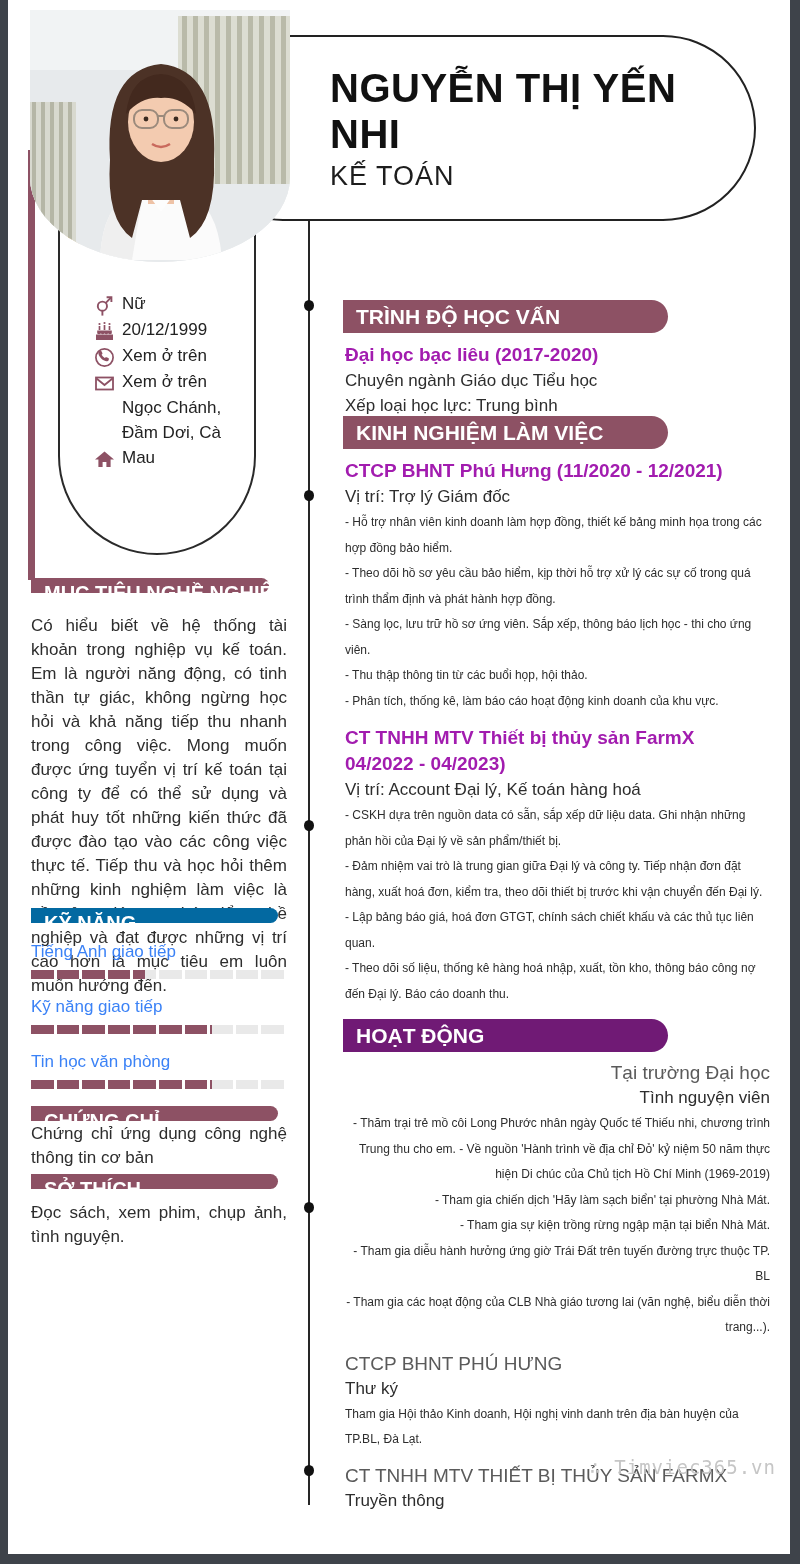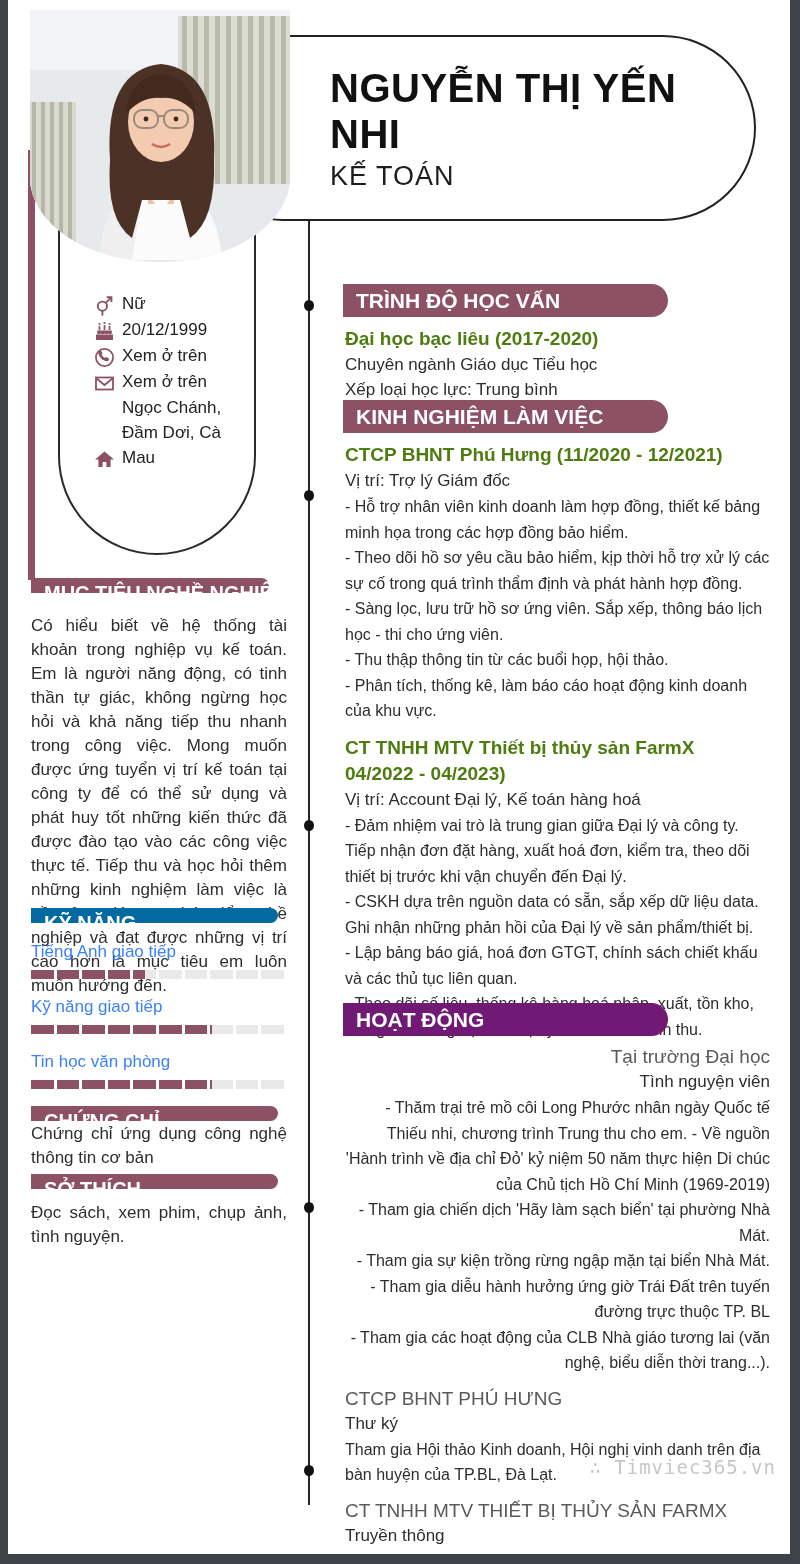--- a/index.html
+++ b/index.html
@@ -43,45 +43,45 @@
   .info-text{font-size:17px;color:#222;line-height:25px;width:122px;}
   
   .timeline{position:absolute;left:300px;top:221px;width:2px;height:1284px;background:#262626;z-index:1;}
   .tdot{position:absolute;left:296px;width:10px;height:11px;border-radius:50%;background:#111;z-index:2;}
   
   .pill{
     color:#fff;font-weight:bold;box-sizing:border-box;
     padding-left:13px;white-space:nowrap;
   }
   .pill-left{height:15px;line-height:31px;font-size:20px;border-radius:0 16px 16px 0;}
-  .pill-right{height:33px;line-height:33px;font-size:21px;border-radius:0 17px 17px 0;}
+  .pill-right{height:33px;line-height:33px;font-size:21px;border-radius:0 17px 17px 0;margin-top:16px;}
   
   .obj-pill{position:absolute;left:23px;top:578px;width:238px;}
   .obj-body{position:absolute;left:23px;top:614px;width:256px;font-size:17px;line-height:24px;color:#2d2d2d;text-align:justify;}
   .skills-pill{position:absolute;left:23px;top:908px;width:247px;}
   .skills-list{position:absolute;left:23px;top:941px;width:253px;}
   .skill-item{margin-bottom:17px;}
   .skill-label{font-size:17px;color:#3b82f6;margin-bottom:7px;line-height:22px;}
   .skill-bar{display:flex;gap:3px;height:9px;}
   .skill-bar .seg{flex:1 1 auto;height:9px;}
   .cert-pill{position:absolute;left:23px;top:1094px;width:247px;}
   .cert-body{position:absolute;left:23px;top:1122px;width:256px;font-size:17px;line-height:24px;color:#2d2d2d;text-align:justify;}
   .hobby-pill{position:absolute;left:23px;top:1174px;width:247px;}
   .hobby-body{position:absolute;left:23px;top:1201px;width:256px;font-size:17px;line-height:24px;color:#2d2d2d;text-align:justify;}
   
   .sec{position:absolute;left:335px;width:427px;}
   .sec-edu{top:284px;}
   .sec-exp{top:400px;}
   .sec-act{top:1003px;}
   .sec .pill-right{width:325px;}
   .sec-body{margin-top:9px;padding-left:2px;}
-  .school,.company{font-weight:bold;font-size:19px;color:#4d7c0f;line-height:26px;white-space:pre-line;}
+  .school,.company{font-weight:bold;font-size:19px;color:#a21caf;line-height:26px;white-space:pre-line;}
   .edu-line,.role{font-size:17px;color:#2d2d2d;line-height:25px;}
   .role{line-height:26px;}
-  .bullets div{font-size:16px;color:#2d2d2d;line-height:25.5px;}
+  .bullets div{font-size:12px;color:#2d2d2d;line-height:25.5px;}
   .job2{margin-top:11px;}
   .org{font-size:19px;color:#5a5a5a;line-height:24px;}
   .act-group{margin-top:11px;}
   .act-first{margin-top:0;text-align:right;}
   
   .watermark{
     position:absolute;right:14px;top:1456px;
     font-family:"DejaVu Sans Mono", monospace;
     font-size:19px;color:#c6c6c6;letter-spacing:1px;
   }
@@ -283,22 +283,22 @@
           <div>- Sàng lọc, lưu trữ hồ sơ ứng viên. Sắp xếp, thông báo lịch học - thi cho ứng viên.</div>
           <div>- Thu thập thông tin từ các buổi họp, hội thảo.</div>
           <div>- Phân tích, thống kê, làm báo cáo hoạt động kinh doanh của khu vực.</div>
         </div>
       </div>
       <div class="job job2">
         <div class="company">CT TNHH MTV Thiết bị thủy sản FarmX
 04/2022 - 04/2023)</div>
         <div class="role">Vị trí: Account Đại lý, Kế toán hàng hoá</div>
         <div class="bullets">
+          <div>- CSKH dựa trên nguồn data có sẵn, sắp xếp dữ liệu data. Ghi nhận những phản hồi của Đại lý về sản phẩm/thiết bị.</div>
           <div>- Đảm nhiệm vai trò là trung gian giữa Đại lý và công ty. Tiếp nhận đơn đặt hàng, xuất hoá đơn, kiểm tra, theo dõi thiết bị trước khi vận chuyển đến Đại lý.</div>
-          <div>- CSKH dựa trên nguồn data có sẵn, sắp xếp dữ liệu data. Ghi nhận những phản hồi của Đại lý về sản phẩm/thiết bị.</div>
           <div>- Lập bảng báo giá, hoá đơn GTGT, chính sách chiết khấu và các thủ tục liên quan.</div>
           <div>- Theo dõi số liệu, thống kê hàng hoá nhập, xuất, tồn kho, thông báo công nợ đến Đại lý. Báo cáo doanh thu.</div>
         </div>
       </div>
     </div>
   </div>
 
   <div class="sec sec-act">
     <div class="pill pill-right accent-bg" style="background: #701a75;">HOẠT ĐỘNG</div>
     <div class="sec-body">

